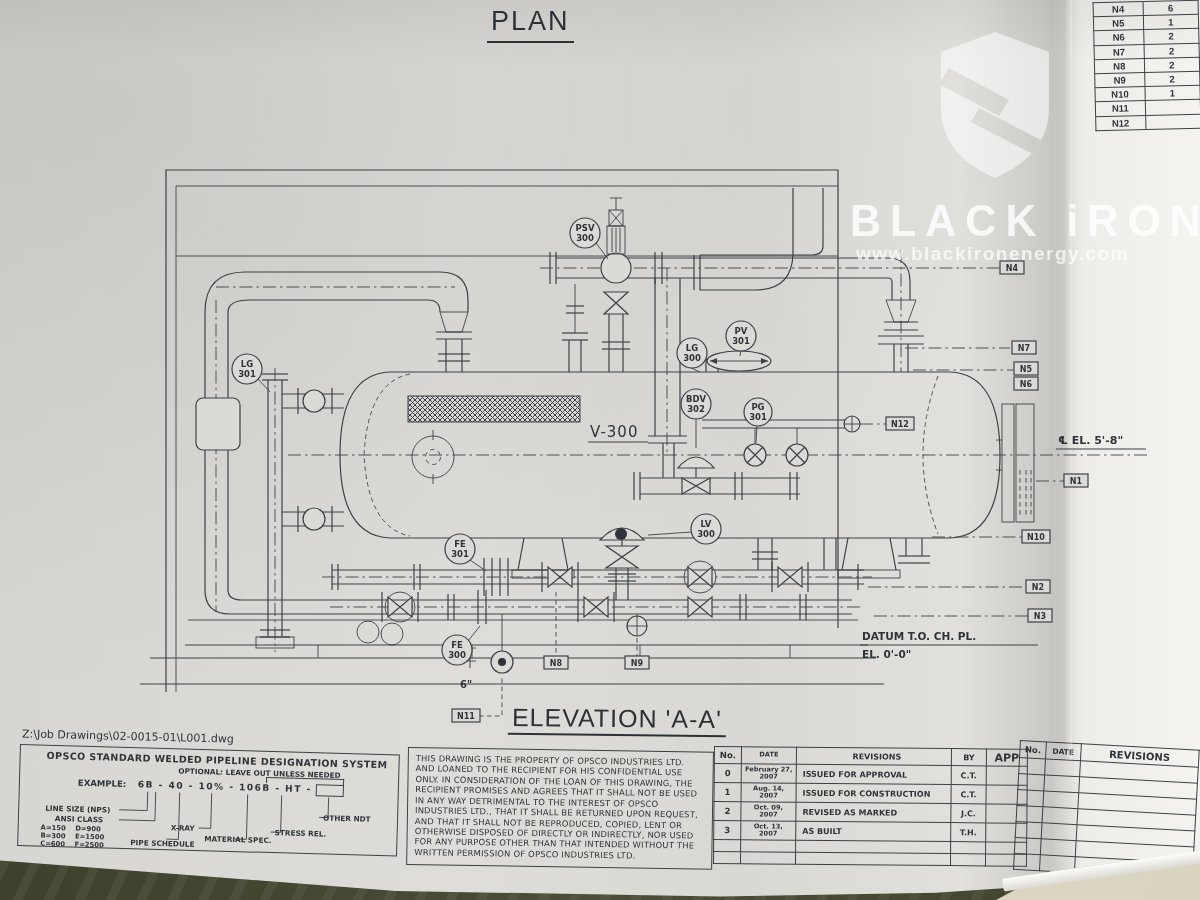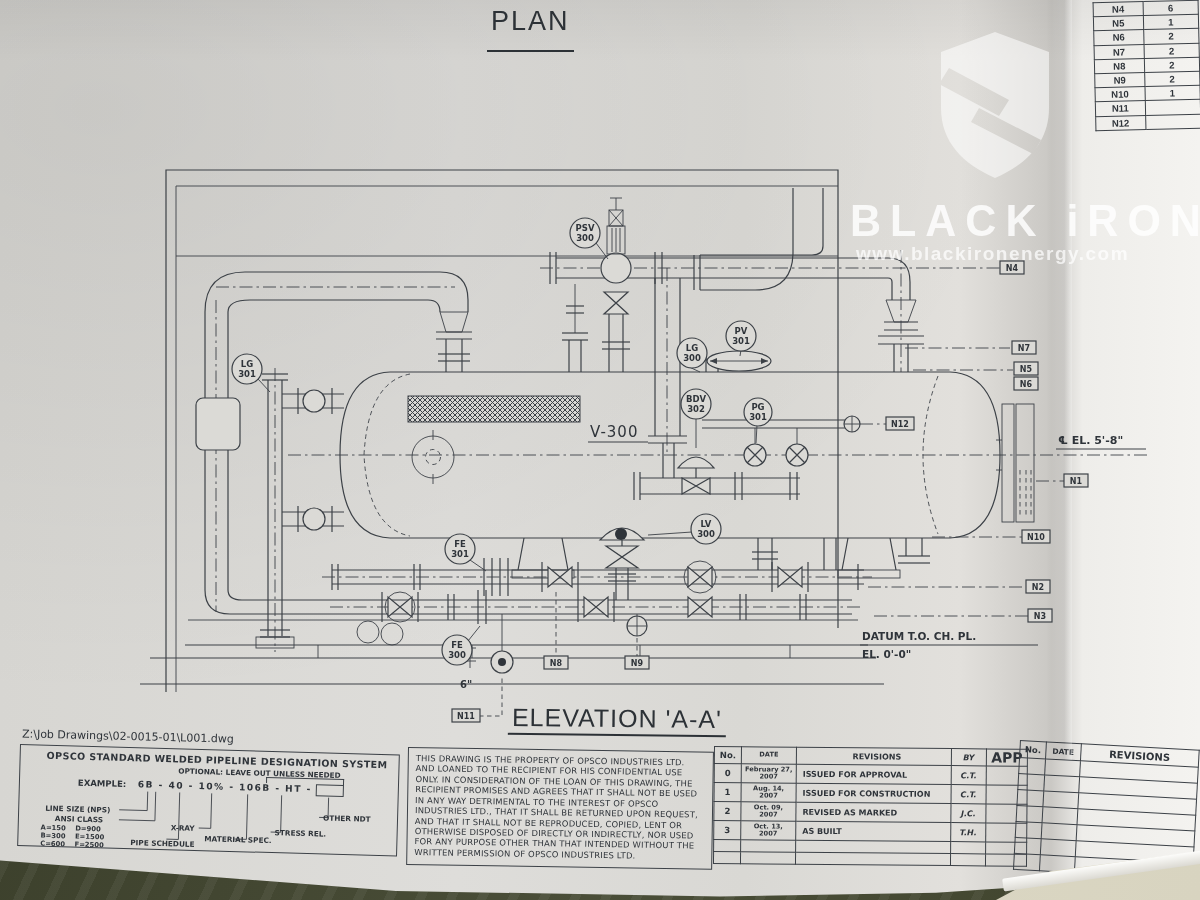--- a/index.html
+++ b/index.html
@@ -24,21 +24,21 @@
     background:linear-gradient(#fcfcfa,#dbd9d2);transform:rotate(-8deg);border-radius:2px;}
   .fold-shadow{position:absolute;left:1046px;top:0;width:26px;height:760px;z-index:2;
     background:linear-gradient(90deg,transparent,rgba(0,0,0,0.07) 70%,rgba(255,255,255,0.25));}
   
   .wm{z-index:50;pointer-events:none;}
   .wm-brand{left:850px;top:196px;width:330px;color:rgba(255,255,255,0.82);
     font-size:43px;font-weight:800;letter-spacing:9px;white-space:nowrap;transform:scaleY(1.04);}
   .wm-url{left:856px;top:243px;width:330px;color:rgba(255,255,255,0.72);
     font-size:19px;font-weight:600;letter-spacing:1.5px;white-space:nowrap;}
   .plan-title{left:487px;top:6px;font-size:27px;letter-spacing:2px;color:#2c3136;
-    border-bottom:2px solid #2c3136;padding:0 4px 13px 4px;z-index:10;}
+    border-bottom:2px solid #2c3136;padding:0 4px 4px 4px;z-index:10;}
   .elev-title{left:508px;top:704px;font-size:25px;letter-spacing:1px;color:#2c3136;
     border-bottom:2px solid #2c3136;padding:0 4px 1px 4px;z-index:10;transform:rotate(0.6deg);}
   .filepath{left:22px;top:730px;font-size:11px;color:#2f343a;transform:rotate(1.4deg);z-index:10;
     font-family:"DejaVu Sans",sans-serif;}
   
   .nozzle-table{left:1094px;top:1px;z-index:10;transform:rotate(-1.3deg);border-collapse:collapse;}
   .nozzle-table td{border:1.3px solid #3c4147;font-size:9.5px;font-weight:bold;color:#2f343a;
     text-align:center;height:13.2px;padding:0;}
   .nozzle-table td.c1{width:56px;}
   .nozzle-table td.c2{width:66px;}
@@ -47,27 +47,27 @@
   .opsco-box{left:20px;top:744px;width:378px;height:100px;border:1.4px solid #3c4147;
     transform:rotate(1.6deg);transform-origin:top left;font-family:"DejaVu Sans",sans-serif;}
   .opsco-box .t{position:absolute;white-space:nowrap;}
   .disclaimer-box{left:408px;top:747px;width:304px;height:116px;border:1.3px solid #3c4147;
     transform:rotate(0.9deg);transform-origin:top left;}
   .disclaimer-box .txt{position:absolute;left:7px;top:5px;width:290px;font-size:8.4px;line-height:1.24;
     letter-spacing:0.2px;font-family:"DejaVu Sans",sans-serif;font-weight:500;}
   table.rev{border-collapse:collapse;}
   table.rev td,table.rev th{border:1.2px solid #3c4147;padding:0;color:#2f343a;
     font-family:"DejaVu Sans",sans-serif;}
-  table.rev th{font-size:14px;}
+  table.rev th{font-size:11px;}
   .rev1{left:714px;top:746px;transform:rotate(0.5deg);transform-origin:top left;}
   .rev2{left:1020px;top:740px;transform:rotate(3.1deg);transform-origin:top left;}
   .rev .no{width:26px;text-align:center;font-size:8.5px;font-weight:bold;}
   .rev .dt{width:54px;text-align:center;font-size:6.6px;font-weight:bold;line-height:1.1;}
   .rev .ds{width:148px;text-align:left;font-size:8px;font-weight:bold;padding-left:6px;}
-  .rev .by{width:34px;text-align:center;font-size:8px;font-weight:bold;font-style:italic;}
+  .rev .by{width:34px;text-align:center;font-size:8px;font-weight:bold;}
   .rev .ap{width:40px;text-align:center;}
   .rev2 .no2{width:34px;text-align:center;font-size:8.5px;font-weight:bold;}
   .rev2 .dt2{width:46px;text-align:center;font-size:7.5px;font-weight:bold;}
   .rev2 .ds2{width:176px;text-align:center;font-size:10px;font-weight:bold;}
   
   #drawing{left:0;top:0;z-index:5;}
   .ln{stroke:#3c4147;stroke-width:1.2;fill:none;}
   .lnt{stroke:#3c4147;stroke-width:0.9;fill:none;}
   .cl{stroke:#3c4147;stroke-width:0.9;fill:none;stroke-dasharray:13 4 2.5 4;}
   .dsh{stroke:#3c4147;stroke-width:0.9;fill:none;stroke-dasharray:4.5 3.5;}

